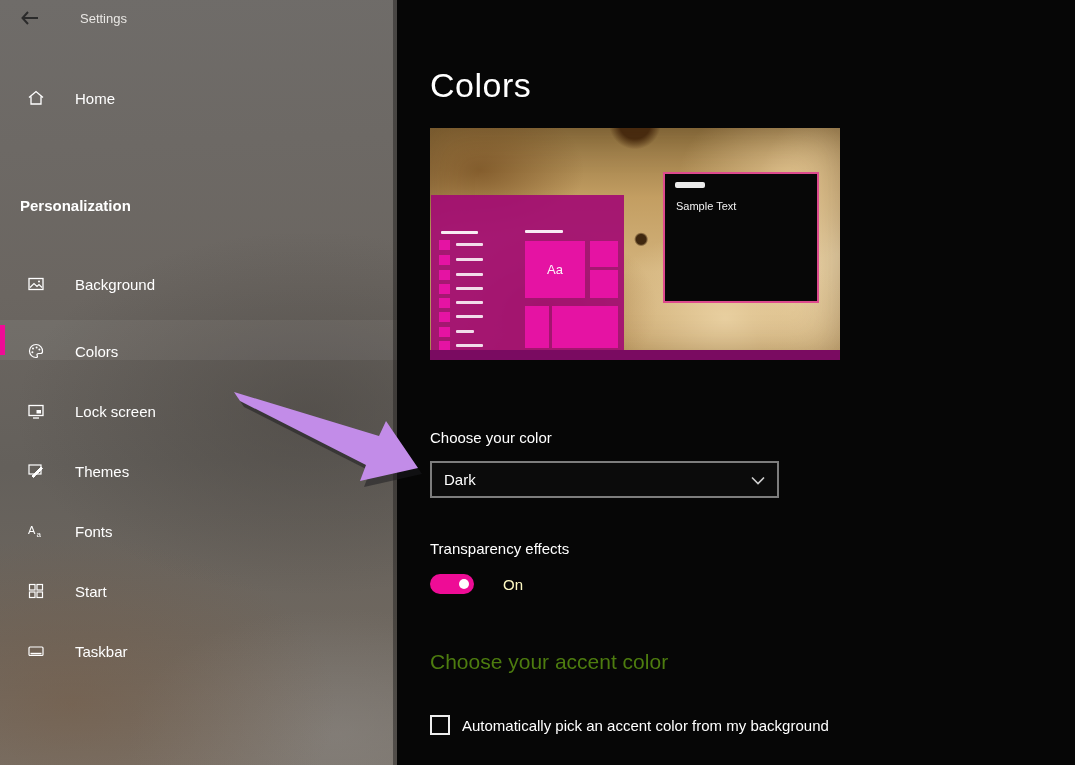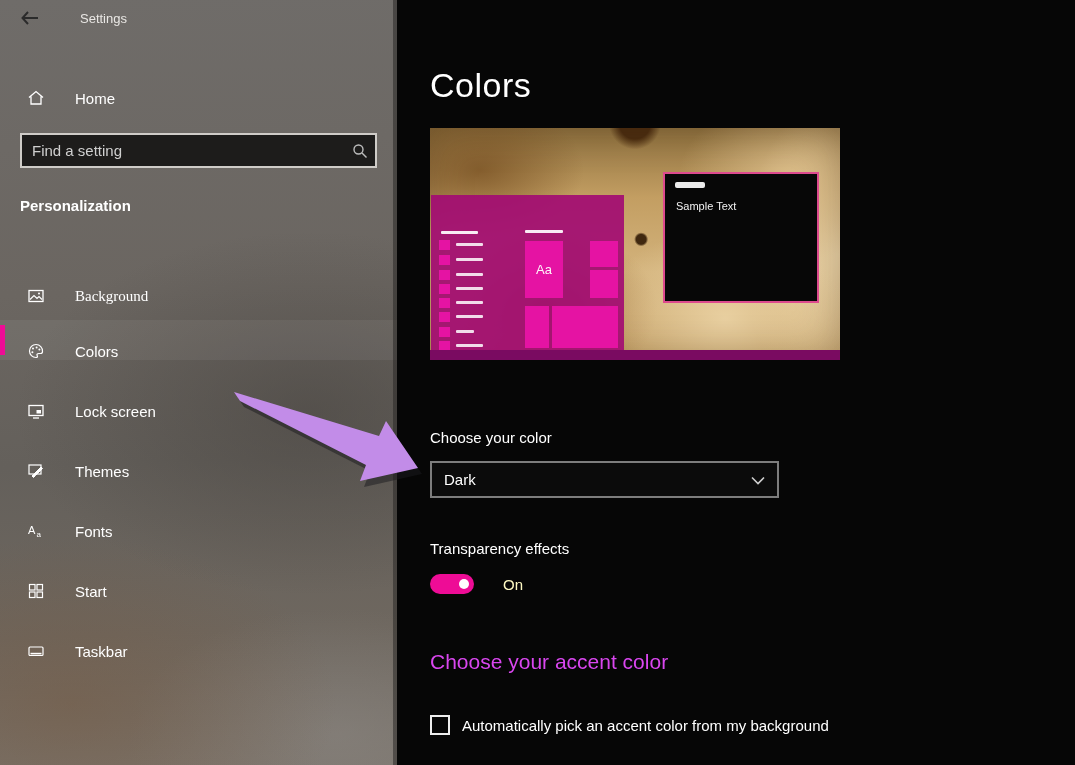--- a/index.html
+++ b/index.html
@@ -71,21 +71,21 @@
   .taskbarstrip { position:absolute; left:0; top:222px; width:410px; height:10px; background:#7a0b61; }
 
   .field-label { position:absolute; left:33px; font-size:15px; color:#fff; }
   .dropdown { position:absolute; left:33px; top:461px; width:349px; height:37px;
     background:#0b0b0b; border:2px solid #7d7d7d; display:flex; align-items:center;
     color:#fff; font-size:15px; padding:0 12px; justify-content:space-between; cursor:default; }
   .toggle { position:absolute; left:33px; top:574px; width:44px; height:20px; border-radius:10px; }
   .toggle .knob { position:absolute; left:29px; top:5px; width:10px; height:10px;
     border-radius:50%; background:#fff; }
   .toggle-state { position:absolute; left:106px; top:576px; font-size:15px; color:#fef9c3; }
-  .accent-hdr { position:absolute; left:33px; top:650px; font-size:21px; font-weight:400; color:#d946ef; }
+  .accent-hdr { position:absolute; left:33px; top:650px; font-size:21px; font-weight:400; color:#4d7c0f; }
   .chk-row { position:absolute; left:33px; top:715px; display:flex; align-items:center; }
   .chk-box { width:20px; height:20px; border:2px solid #ededed; background:transparent; }
   .chk-lbl { margin-left:12px; font-size:15px; color:#fff; }
 
   
   .arrow-overlay { position:absolute; left:0; top:0; width:1075px; height:765px;
     pointer-events:none; z-index:50; }
 </style>
 </head>
 <body>
@@ -107,36 +107,27 @@
 
     <div class="side-row" style="top:78px;">
       <span class="ic">
         <svg width="18" height="18" viewBox="0 0 18 18">
             <path d="M2 8.5 L9 2.5 L16 8.5 M4 7.5 V15 H14 V7.5" stroke="#fff" stroke-width="1.3" fill="none"></path>
           </svg>
       </span>
       <span class="lbl">Home</span>
     </div>
 
-    <div class="search-box">
-      <input type="text" placeholder="Find a setting" style="">
-      <span class="search-ic">
-        <svg width="16" height="16" viewBox="0 0 16 16">
-            <circle cx="6.5" cy="6.5" r="4.5" stroke="#bdbdbd" stroke-width="1.4" fill="none"></circle>
-            <path d="M10 10 L14.5 14.5" stroke="#bdbdbd" stroke-width="1.4"></path>
-          </svg>
-      </span>
-    </div>
 
     <div class="section-hdr">Personalization</div>
 
     <div class="sel-bg"></div>
     <div class="sel-bar" style="background:#ee0c96;"></div>
 
-    <div class="side-row" style="top:276px;font-family:Liberation Serif, serif;">
+    <div class="side-row" style="top:264px;">
       <span class="ic">
         <svg width="18" height="18" viewBox="0 0 18 18">
             <rect x="2" y="3.5" width="14" height="11" stroke="#fff" stroke-width="1.3" fill="none"></rect>
             <path d="M3 12.5 L7 8.5 L10 11.5 L12 9.5 L15 12.5" stroke="#fff" stroke-width="1.2" fill="none"></path>
             <circle cx="12" cy="6.5" r="1" fill="#fff"></circle>
           </svg>
       </span>
       <span class="lbl">Background</span>
     </div>
 
@@ -223,21 +214,21 @@
           <div class="applist-ln" style="top:92px;"></div>
         <div class="applist-sq" style="top:103px;"></div>
           <div class="applist-ln" style="top:106px;"></div>
         <div class="applist-sq" style="top:117px;"></div>
           <div class="applist-ln" style="top:120px;"></div>
         <div class="applist-sq" style="top:132px;"></div>
           <div class="applist-ln" style="top:135px; width:18px;"></div>
         <div class="applist-sq" style="top:146px;"></div>
           <div class="applist-ln" style="top:149px;"></div>
         <div class="hline" style="left:94px; top:35px; width:38px;"></div>
-        <div class="tile tile-aa" style="left:94px; top:46px; width:38px; height:57px;">
+        <div class="tile tile-aa" style="left:94px; top:46px; width:60px; height:57px;">
           <span>Aa</span>
         </div>
         <div class="tile" style="left:159px; top:46px; width:28px; height:26px;"></div>
         <div class="tile" style="left:159px; top:75px; width:28px; height:28px;"></div>
         <div class="tile" style="left:94px; top:111px; width:24px; height:42px;"></div>
         <div class="tile" style="left:121px; top:111px; width:66px; height:42px;"></div>
       </div>
       <div class="samplewin">
         <div class="chip"></div>
         <div class="txt">Sample Text</div>

